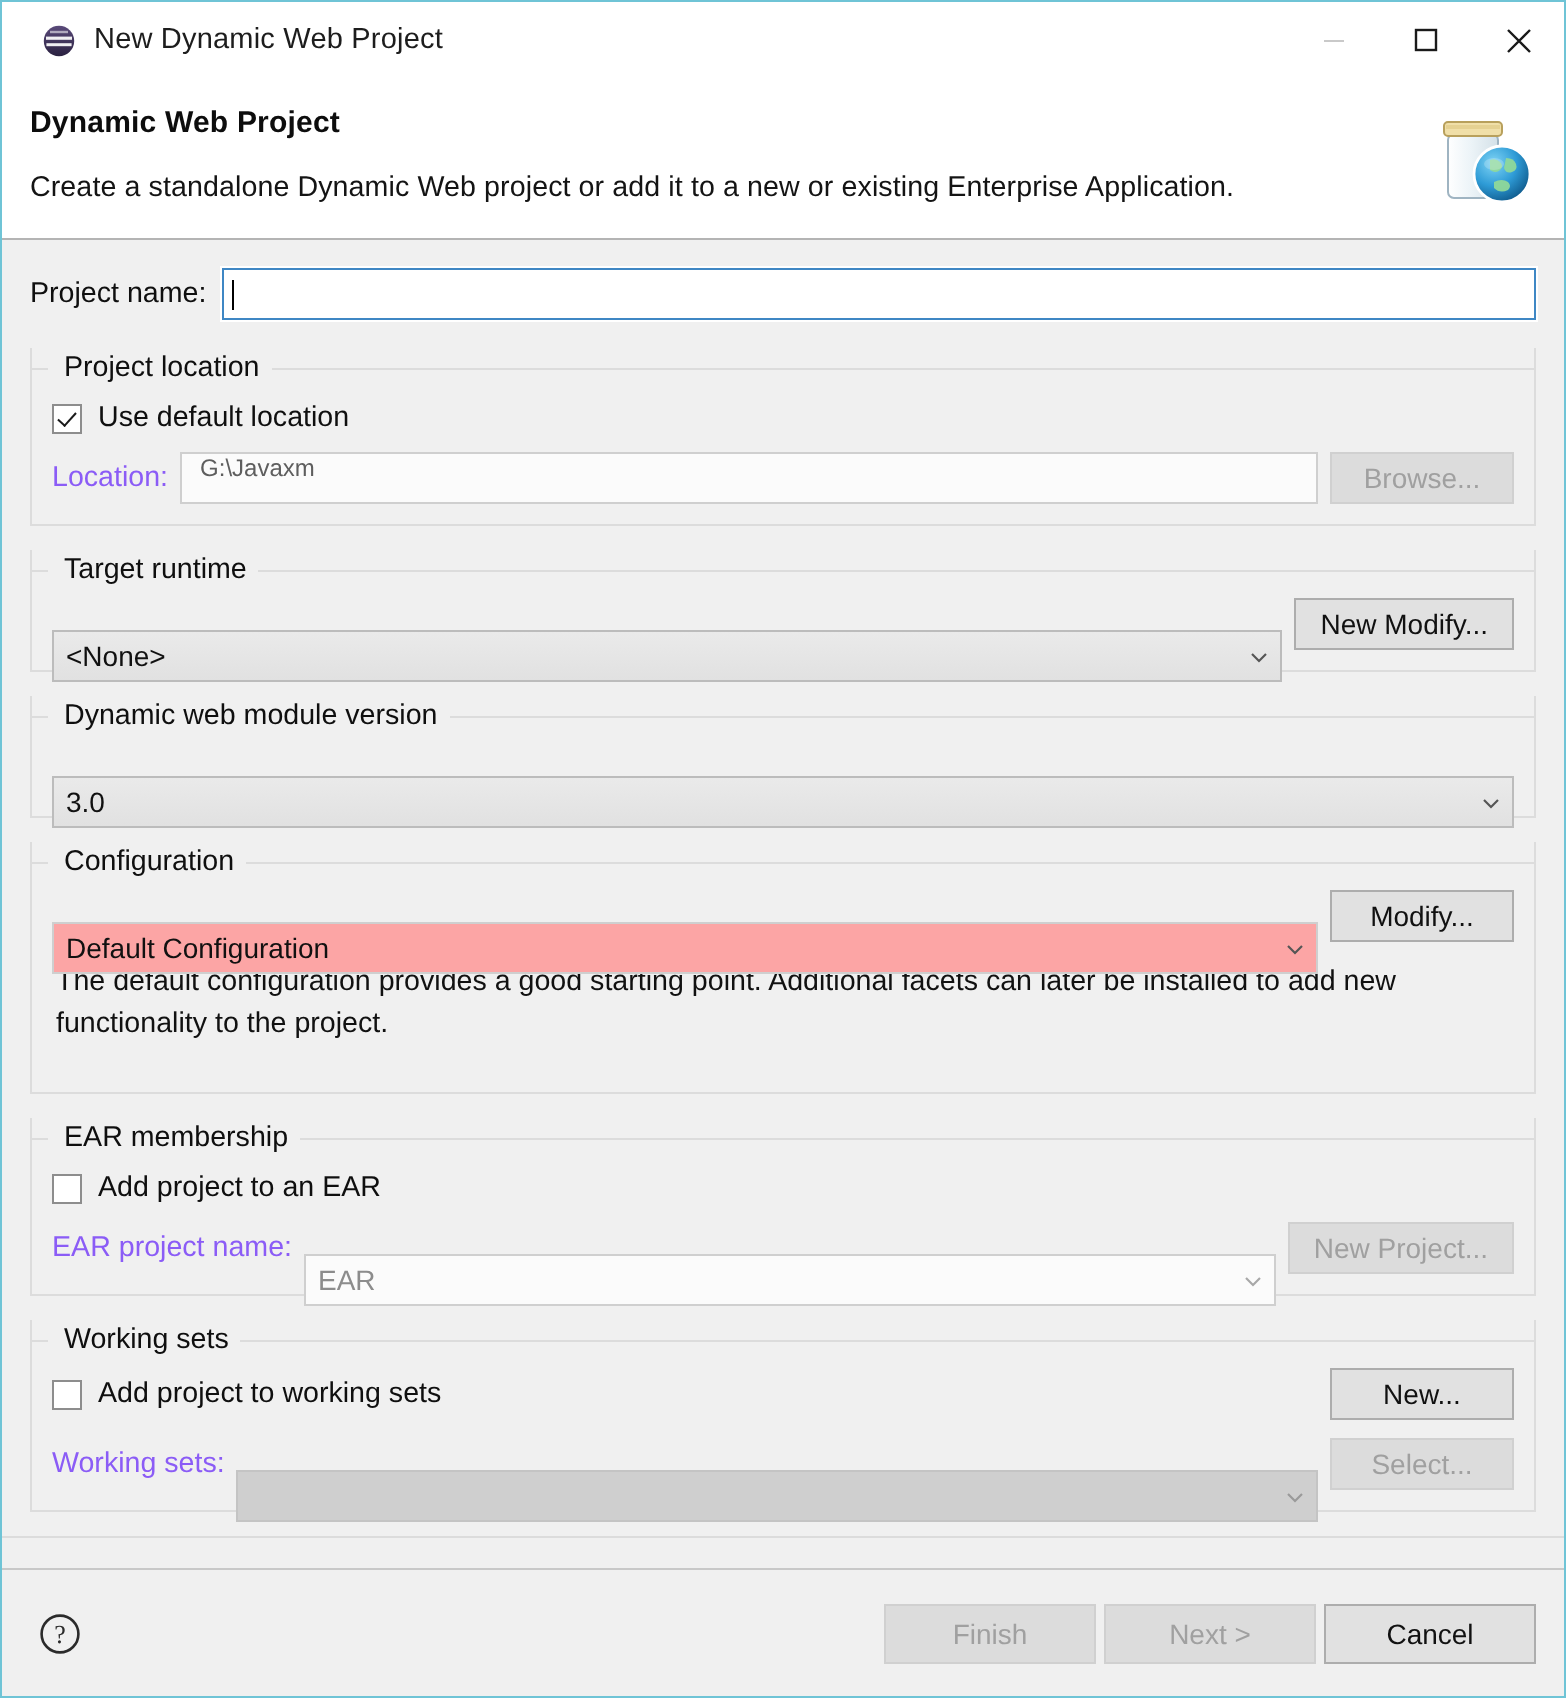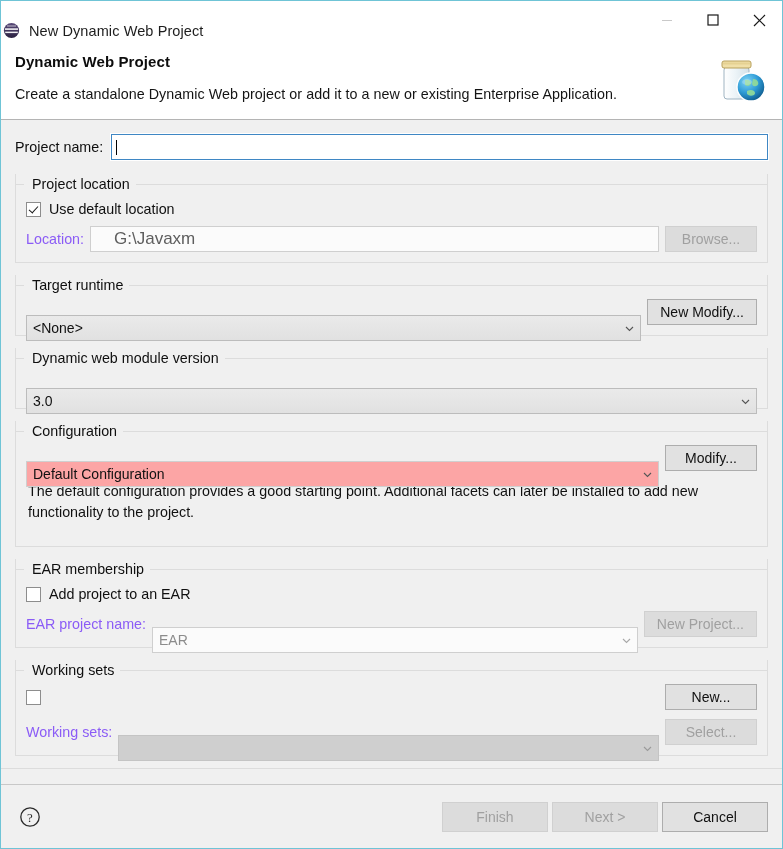--- a/index.html
+++ b/index.html
@@ -19,22 +19,22 @@
     display: flex;
     flex-direction: column;
   }
 
   
   .titlebar {
     height: 38px;
     flex: 0 0 38px;
     background: #ffffff;
     display: flex;
-    align-items: flex-end;
-    padding-left: 2px;
+    align-items: center;
+    padding-left: 20px;
     position: relative;
   }
   .app-icon {
     width: 17px; height: 17px;
     flex: 0 0 17px;
     margin-right: 9px;
     position: relative;
   }
   .title-text {
     font-size: 14.5px;
@@ -201,23 +201,22 @@
     white-space: nowrap;
   }
   .f-label.disabled { color: #8b5cf6; }
 
   .textfield {
     flex: 1 1 auto;
     height: 26px;
     border: 1px solid #cfcfcf;
     background: #fbfbfb;
     display: flex;
-    align-items: center;
-    padding: 0 23px;
-    font-size: 17px;
+    padding: 0 9px;
+    font-size: 12px;
     color: #5e5e5e;
     overflow: hidden;
     white-space: nowrap;
   }
 
   .combo {
     flex: 1 1 auto;
     height: 26px;
     border: 1px solid #bcbcbc;
     background: linear-gradient(#eaeaea, #e1e1e1);
@@ -494,20 +493,21 @@
 
     <div class="group">
       <div class="group-legend">
         <span class="legend-cap"></span>
         <span class="legend-text">Working sets</span>
         <span class="legend-line"></span>
       </div>
       <div class="fieldrow" style="margin:4px 0 9px 0;">
         <div class="checkrow" style="margin:0;flex:1 1 auto;">
           <span class="checkbox"></span>
+          <span class="chk-label">Add project to working sets</span>
         </div>
         <div class="btn">New...</div>
       </div>
       <div class="fieldrow">
         <span class="f-label disabled">Working sets:</span>
         <div class="combo disabled">
           <span class="combo-val"></span>
           <span class="chev">
             <svg width="13" height="13" viewBox="0 0 13 13">
                 <path d="M3 5 L6.5 8.5 L10 5" stroke="#9a9a9a" stroke-width="1.1" fill="none"></path>

